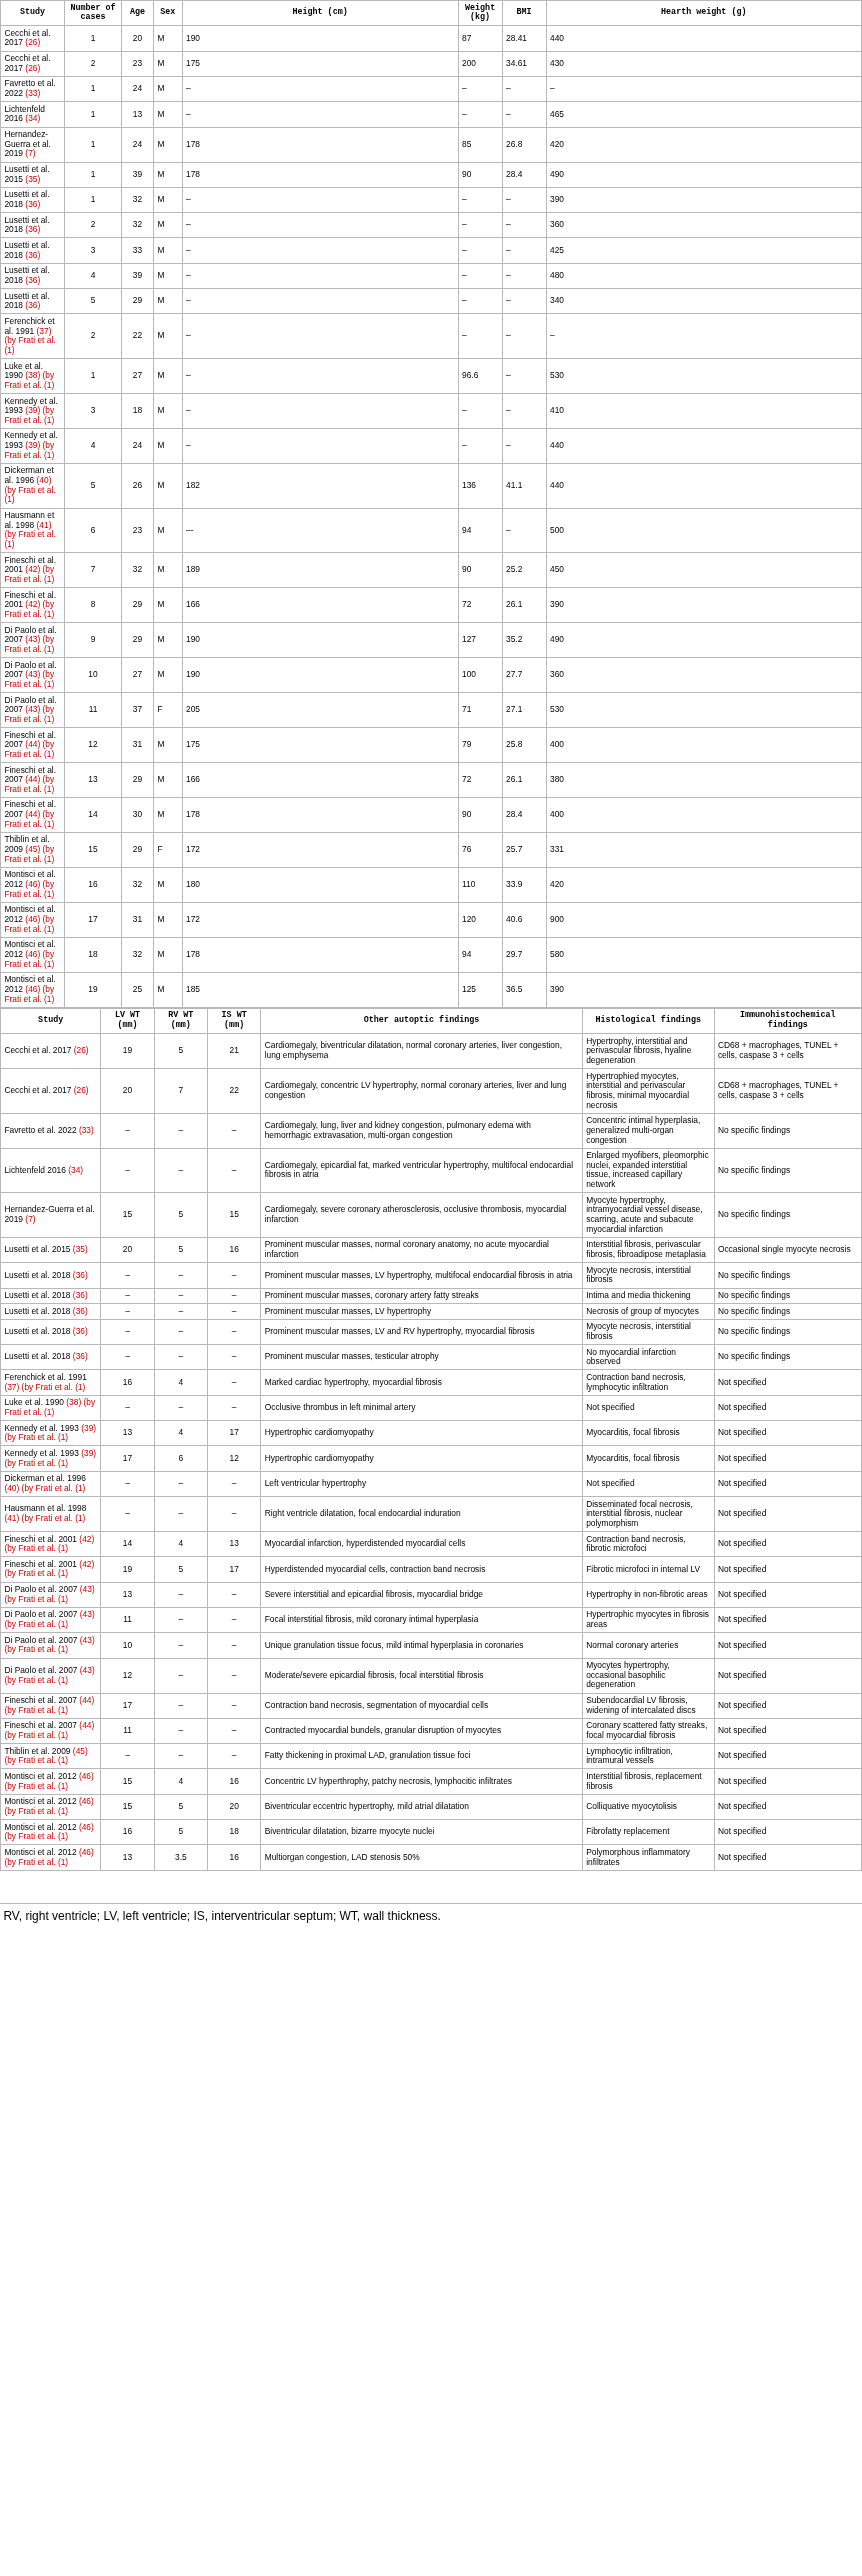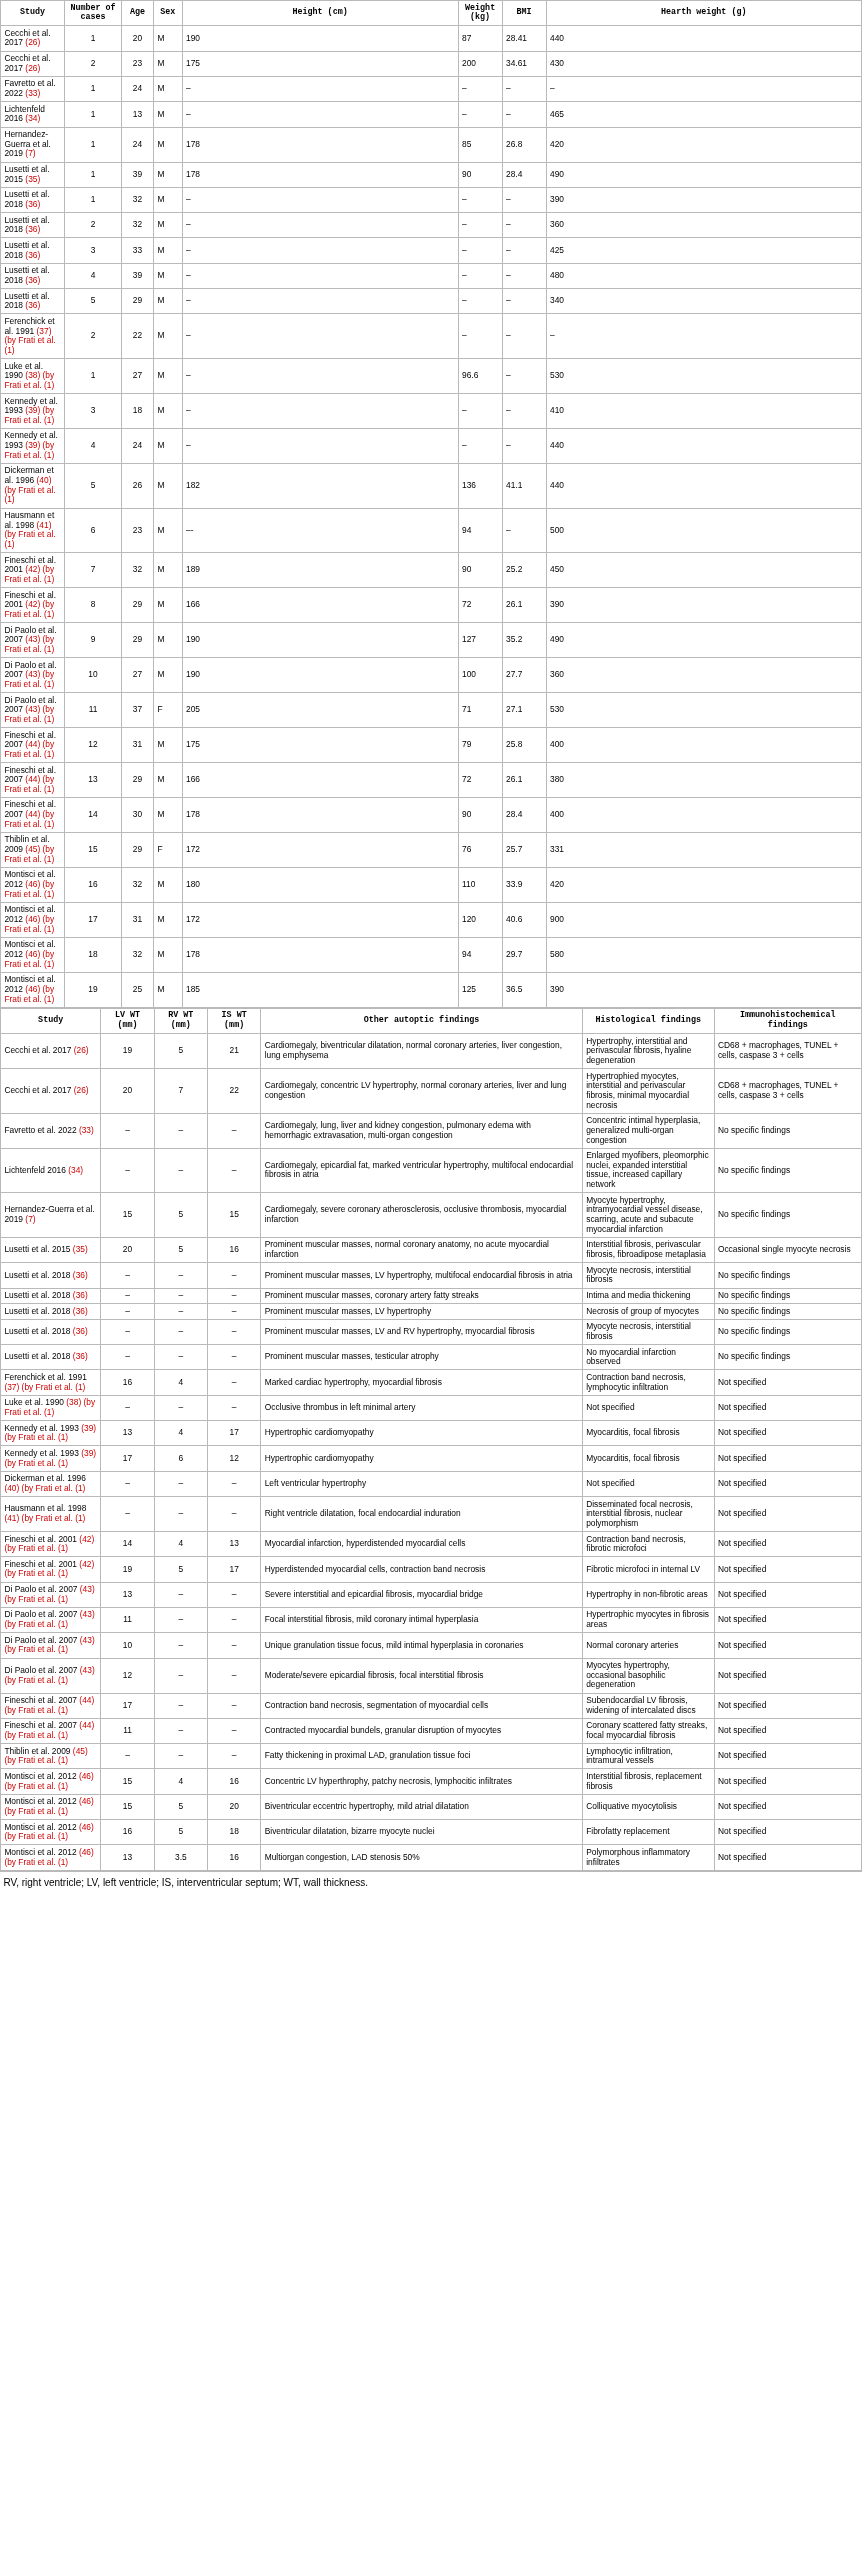--- a/index.html
+++ b/index.html
@@ -27,24 +27,25 @@
     text-align:center;
     font-weight:bold;
     background:#ffffff;
     font-family:Liberation Mono, monospace;
   }
   .ctr{text-align:center;}
   .lft{text-align:left;}
   .ref{color:#cc0000;}
   .study{text-align:left;padding-left:3.4px;}
   .footnote{
-    font-size:10px;
+    font-size:12px;
     padding:5px 3.4px 8.4px 3.4px;
     border-top:0.8px solid #b9b9b9;
     color:#000;
+    margin-top:32px;
   }
   .tbl1 col.c0{width:64px;}
   .tbl1 col.c1{width:57px;}
   .tbl1 col.c2{width:32px;}
   .tbl1 col.c3{width:28.6px;}
   .tbl1 col.c4{width:276px;}
   .tbl1 col.c5{width:44px;}
   .tbl1 col.c6{width:44px;}
   .tbl1 col.c7{width:1fr;}
   .tbl2 col.d0{width:64px;}

